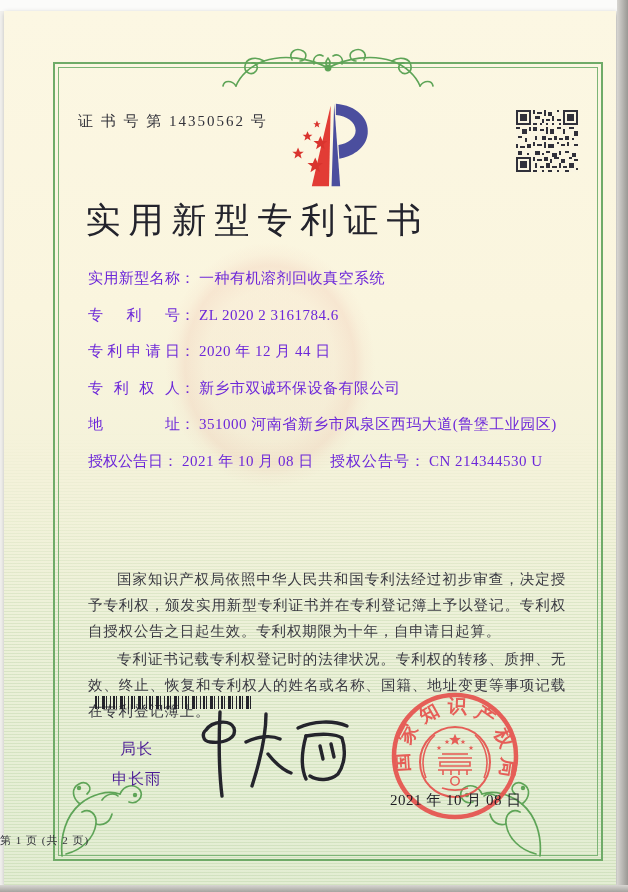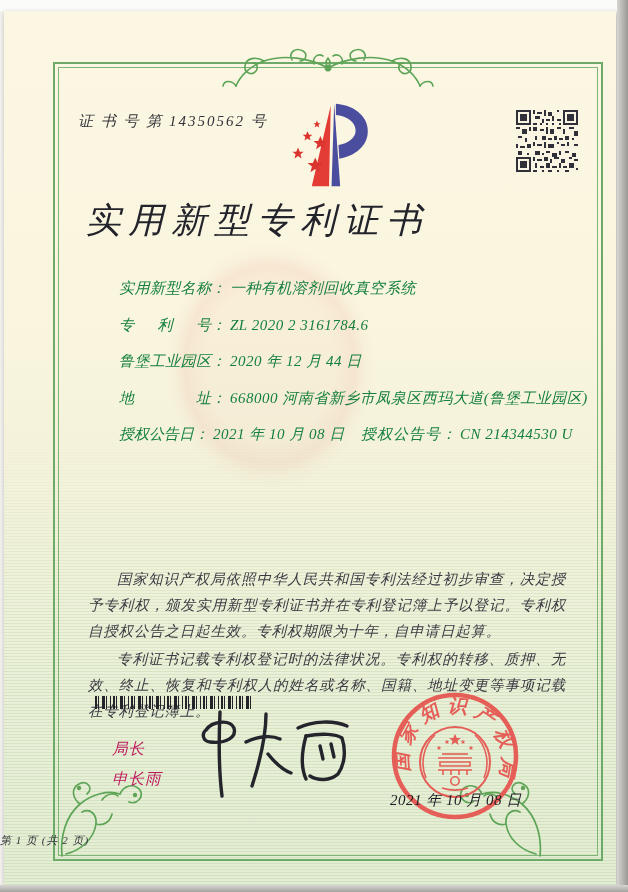--- a/index.html
+++ b/index.html
@@ -1,17 +1,17 @@
 <!DOCTYPE html>
 <html><head>
 <meta charset="utf-8">
 <style>
   html,body{margin:0;padding:0;background:#d8d8d8;}
   .scan{position:relative;width:628px;height:892px;background:#f2f1ee;overflow:hidden;
-        font-family:"Liberation Serif","DejaVu Serif",serif;font-style:italic;}
+        font-family:"Liberation Serif","DejaVu Serif",serif;}
   
   .scan-edge-right{position:absolute;right:0;top:0;width:11px;height:100%;
         background:linear-gradient(90deg,#d8d6d2,#9a9894);}
   .scan-edge-bottom{position:absolute;left:0;bottom:0;width:100%;height:7px;
         background:linear-gradient(180deg,#d8d6d2,#a5a39f);}
   .scan-edge-top{position:absolute;left:0;top:0;width:100%;height:11px;background:#fbfbfa;}
   
   .paper{position:absolute;left:4px;top:11px;right:12px;bottom:7px;
         background:linear-gradient(180deg,#fcf7e3 0%,#faf5de 34%,#f4f2da 52%,#edf1d9 70%,#e7efd6 86%,#e3edd3 100%);
         box-shadow:1px 2px 5px rgba(0,0,0,.3);}
@@ -25,36 +25,36 @@
   .frame{position:absolute;left:53px;top:62px;width:546px;height:795px;
         border:2px solid #6fab68;}
   .frame-inner{position:absolute;left:3px;top:3px;right:3px;bottom:3px;border:1px solid #7db577;}
   
   .certno{position:absolute;left:78px;top:112px;font-size:15px;letter-spacing:2px;color:#33333b;}
   .logo{position:absolute;left:286px;top:100px;}
   .qr{position:absolute;left:516px;top:110px;}
   .title{position:absolute;left:0;width:515px;top:197px;text-align:center;
         font-size:35px;letter-spacing:8px;color:#23232c;}
   
-  .fields{position:absolute;left:88px;top:279px;width:480px;font-size:15px;color:#15803d;margin-left:31px;}
+  .fields{position:absolute;left:88px;top:269px;width:480px;font-size:15px;color:#6d28d9;}
   .frow{position:relative;height:21px;margin-bottom:15.5px;white-space:nowrap;}
   .flabel{display:inline-block;width:92px;text-align:justify;text-align-last:justify;-moz-text-align-last:justify;}
   .fcolon{display:inline-block;margin-right:4px;}
   .fvalue{letter-spacing:.5px;}
   .pair2{position:absolute;left:242px;top:0;text-align:right;}
   .pair2 .flabel2{letter-spacing:1px;}
   
   .body-text{position:absolute;left:88px;top:566px;width:478px;font-size:14.5px;line-height:26px;
         color:#3a3a42;text-align:justify;letter-spacing:.8px;}
   .body-text p{margin:0 0 2px 0;text-indent:2em;}
   
   .barcode{position:absolute;left:95px;top:696px;width:158px;height:13px;
         background:repeating-linear-gradient(90deg,#23232a 0 2px,transparent 2px 3px,#23232a 3px 4px,transparent 4px 7px,#23232a 7px 10px,transparent 10px 11px,#23232a 11px 12px,transparent 12px 15px,#23232a 15px 16px,transparent 16px 18px);}
   
-  .signer{position:absolute;left:112px;top:734px;font-size:15.5px;color:#be185d;line-height:30px;letter-spacing:1px;}
+  .signer{position:absolute;left:112px;top:734px;font-size:15.5px;color:#4c1d95;line-height:30px;letter-spacing:1px;text-align:center;}
   .signature{position:absolute;left:182px;top:706px;}
   
   .seal{position:absolute;left:389px;top:690px;opacity:.93;}
   .seal-date{position:absolute;left:390px;top:791px;font-size:15px;color:#1d1d24;letter-spacing:.5px;}
   
   .pageno{position:absolute;left:0;width:628px;top:833px;text-align:left;font-size:11px;color:#33333b;letter-spacing:1px;}
   .backnote{position:absolute;left:0;width:628px;top:866px;text-align:center;font-size:13.5px;color:#33333b;letter-spacing:2px;margin-top:48px;}
   
   .garland{position:absolute;left:222px;top:46px;}
   .corner-bl{position:absolute;left:56px;top:766px;}
@@ -241,24 +241,27 @@
   <div class="title">实用新型专利证书</div>
 
   <div class="fields">
     <div class="frow">
       <span class="flabel">实用新型名称</span><span class="fcolon">：</span><span class="fvalue">一种有机溶剂回收真空系统</span>
     </div>
     <div class="frow">
       <span class="flabel">专利号</span><span class="fcolon">：</span><span class="fvalue">ZL 2020 2 3161784.6</span>
     </div>
     <div class="frow">
-      <span class="flabel">鲁堡工业园区</span><span class="fcolon">：</span><span class="fvalue">2020 年 12 月 44 日</span>
-    </div>
-    <div class="frow">
-      <span class="flabel">地址</span><span class="fcolon">：</span><span class="fvalue">668000 河南省新乡市凤泉区西玛大道(鲁堡工业园区)</span>
+      <span class="flabel">专利申请日</span><span class="fcolon">：</span><span class="fvalue">2020 年 12 月 44 日</span>
+    </div>
+    <div class="frow">
+      <span class="flabel">专利权人</span><span class="fcolon">：</span><span class="fvalue">新乡市双诚环保设备有限公司</span>
+    </div>
+    <div class="frow">
+      <span class="flabel">地址</span><span class="fcolon">：</span><span class="fvalue">351000 河南省新乡市凤泉区西玛大道(鲁堡工业园区)</span>
     </div>
     <div class="frow">
       <span>授权公告日</span><span class="fcolon">：</span><span class="fvalue">2021 年 10 月 08 日</span>
       <span class="pair2">
         <span class="flabel2">授权公告号</span><span class="fcolon">：</span><span class="fvalue">CN 214344530 U</span>
       </span>
     </div>
   </div>
 
   <div class="body-text">

